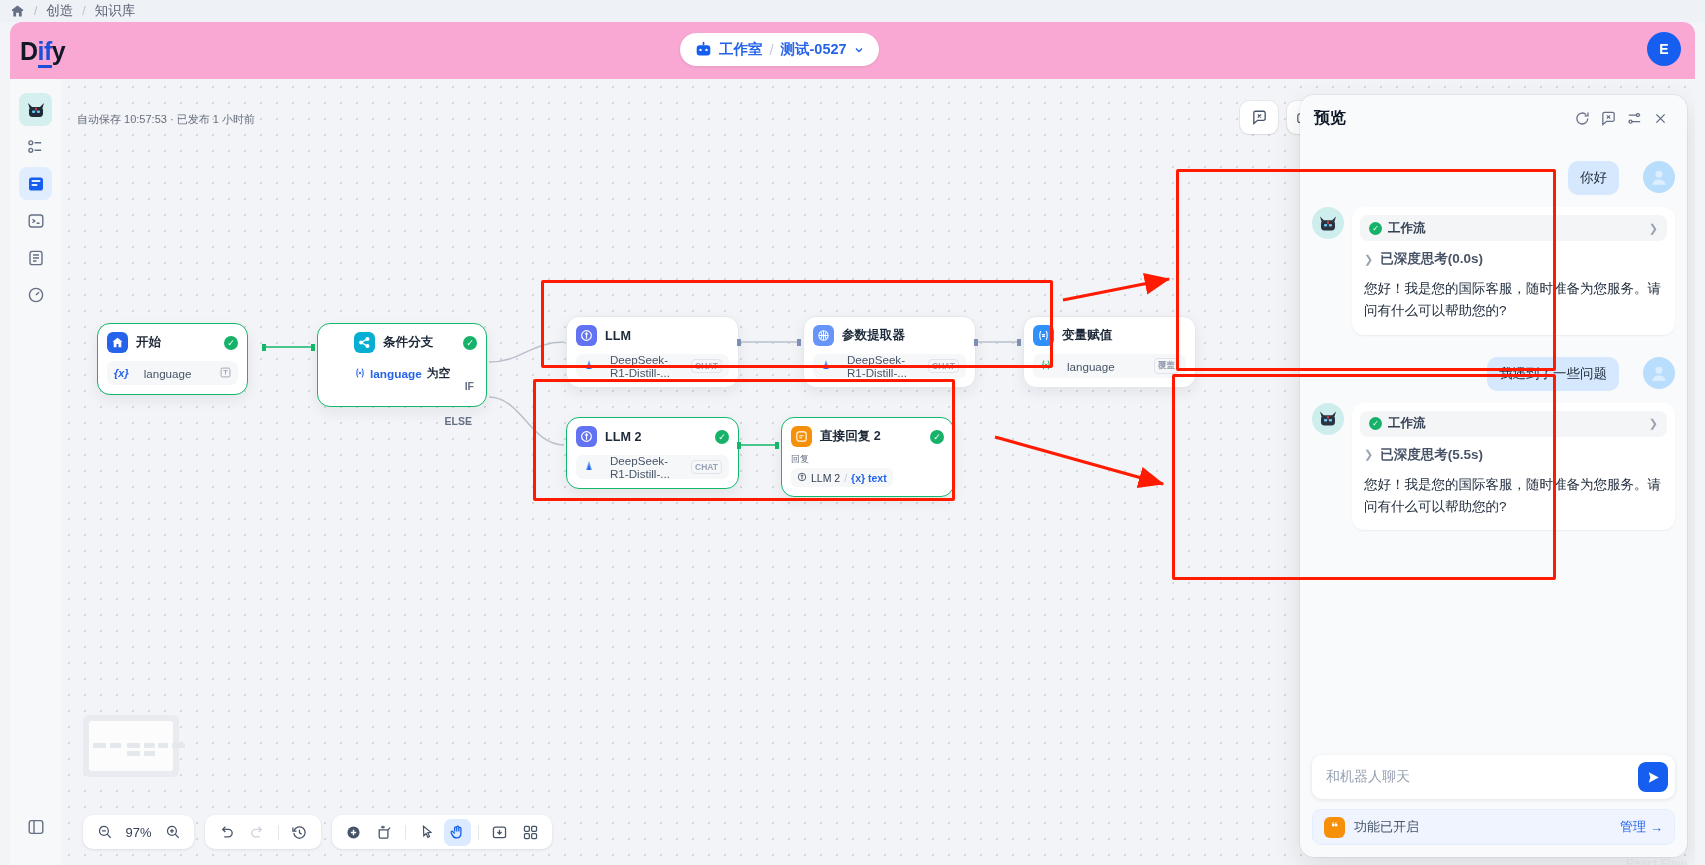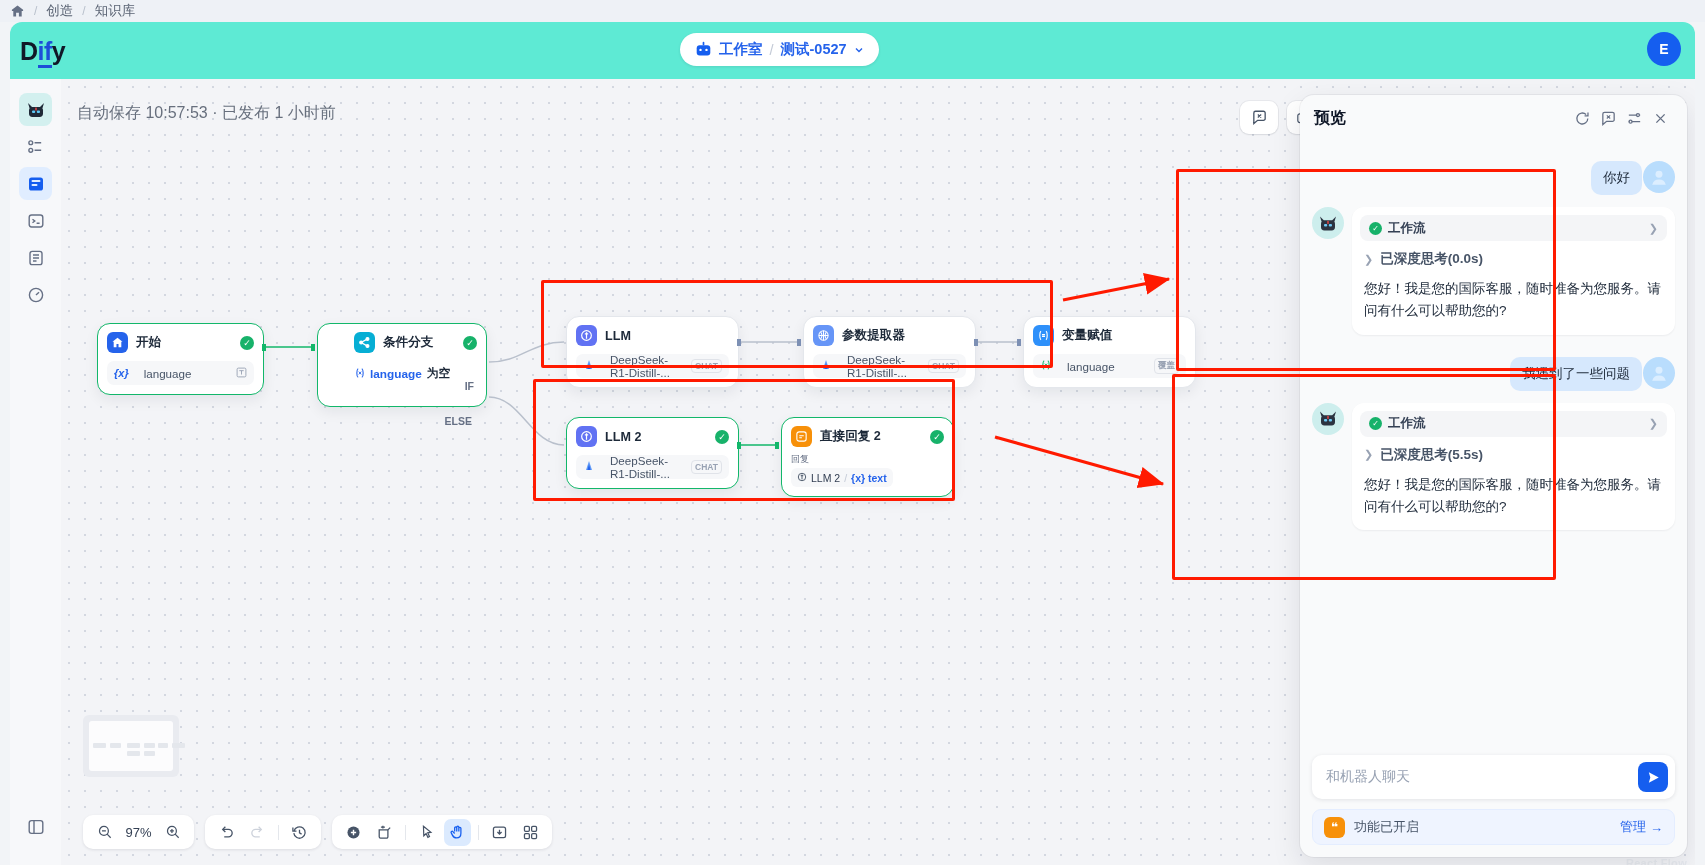--- a/index.html
+++ b/index.html
@@ -29,21 +29,21 @@
     position: absolute; top: 22px; left: 10px;
     width: 1685px; height: 843px;
     background: #f7f8fa;
     border-radius: 12px 12px 0 0;
     overflow: hidden;
   }
 
   
   #app-header {
     position: absolute; top: 0; left: 0; width: 1685px; height: 57px;
-    background: #5eead4;
+    background: #f9a8d4;
     display: flex; align-items: center;
   }
   #brand-logo {
     position: absolute; left: 10px; top: 15px;
     font-size: 25px; font-weight: bold; letter-spacing: -0.5px;
     color: #111827;
   }
   #brand-logo .accent { color: #1d4ed8; border-bottom: 3px solid #1d4ed8; }
 
   #workspace-chip {
@@ -90,22 +90,22 @@
   #canvas {
     position: absolute; left: 51px; top: 57px;
     width: 1634px; height: 786px;
     background-color: #f3f4f7;
     background-image: radial-gradient(#d3d7e0 1.05px, transparent 1.05px);
     background-size: 16px 16px;
     overflow: hidden;
   }
 
   #autosave-text {
-    position: absolute; left: 16px; top: 24px;
-    font-size: 16px; color: #676f7d;
+    position: absolute; left: 16px; top: 33px;
+    font-size: 11px; color: #676f7d;
   }
 
   
   #canvas-toolbar {
     position: absolute; right: 18px; top: 22px;
     display: flex; align-items: center; gap: 9px;
   }
   .tb-group {
     background: #fff; border-radius: 9px;
     box-shadow: 0 1px 2px rgba(16,24,40,.07), 0 0 0 1px rgba(16,24,40,.05);
@@ -228,21 +228,21 @@
     display: flex; align-items: center; padding: 0 14px;
   }
   #preview-title { font-size: 16px; font-weight: bold; color: #101828; flex: 1; }
   #preview-header .ph-ico { width: 26px; height: 26px; display:flex; align-items:center; justify-content:center; color:#667085; }
 
   #chat-scroll {
     position: absolute; top: 46px; left: 0; width: 387px; height: 580px;
     padding: 6px 12px 0 12px;
     overflow: hidden;
   }
-  .msg-user { display: flex; justify-content: flex-end; align-items: flex-start; gap: 1px; margin-top: 14px; }
+  .msg-user { display: flex; justify-content: flex-end; align-items: flex-start; gap: 24px; margin-top: 14px; }
   .msg-user .bubble {
     background: #d6e8fd; border-radius: 10px; padding: 8px 12px;
     font-size: 13.5px; color: #1d2939; max-width: 250px;
   }
   .avatar-user {
     width: 32px; height: 32px; border-radius: 50%; background: #b9ddfd;
     display: flex; align-items: center; justify-content: center; flex: 0 0 auto;
   }
   .msg-bot { display: flex; align-items: flex-start; gap: 8px; margin-top: 12px; }
   .avatar-bot {
@@ -467,21 +467,21 @@
       </div>
       <div id="history-btn">
         <svg width="17" height="17" viewBox="0 0 18 18" fill="none" stroke="currentColor" stroke-width="1.35">
             <path d="M3.2 7.4A6 6 0 1 1 3 9.6"></path>
             <path d="M2 3.8v3.8h3.8"></path>
             <path d="M9 6.2v3.2l2.2 1.3"></path>
           </svg>
       </div>
     </div>
 
-    <div class="node" style="left:36px; top:244px; width:167px;">
+    <div class="node" style="left:36px; top:244px; width:151px;">
       <div class="node-head">
         <span class="node-icon" style="background:#2563eb">
           <svg width="13" height="13" viewBox="0 0 14 14" fill="#fff">
               <path d="M7 1.8 1.6 6.1h1.3v6h3v-3.4h2.2v3.4h3v-6h1.3z"></path>
             </svg>
         </span>
         <span class="node-title">开始</span>
         <span class="node-check">✓</span>
       </div>
       <div class="node-field">

